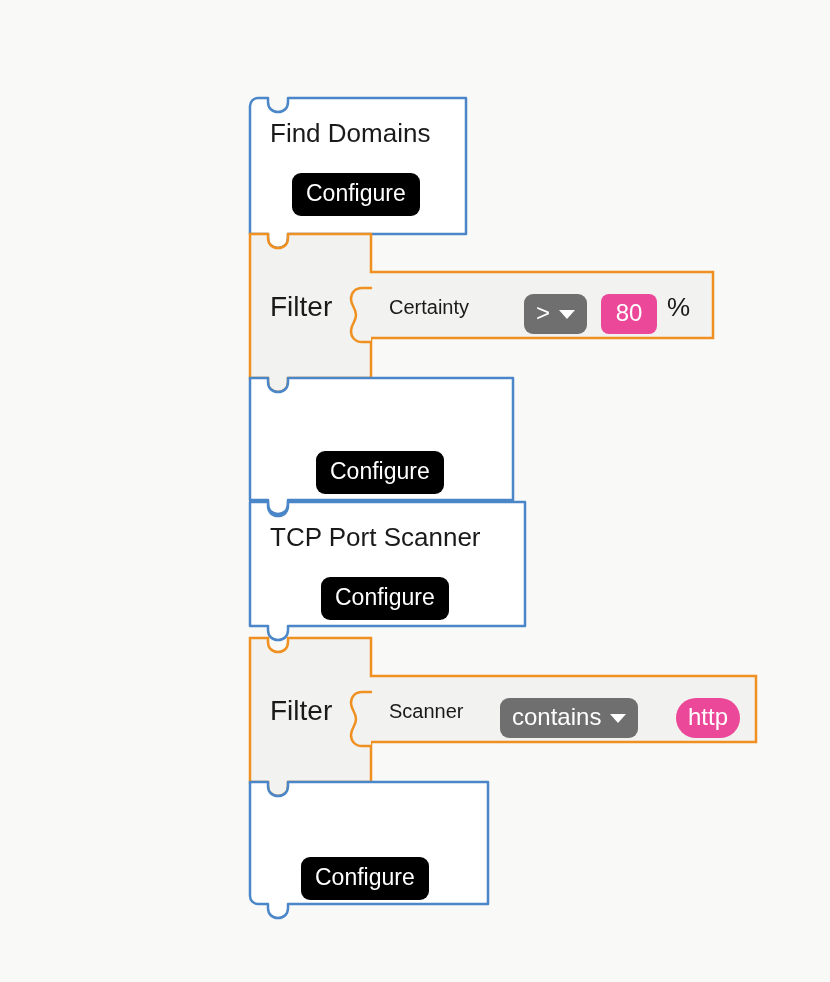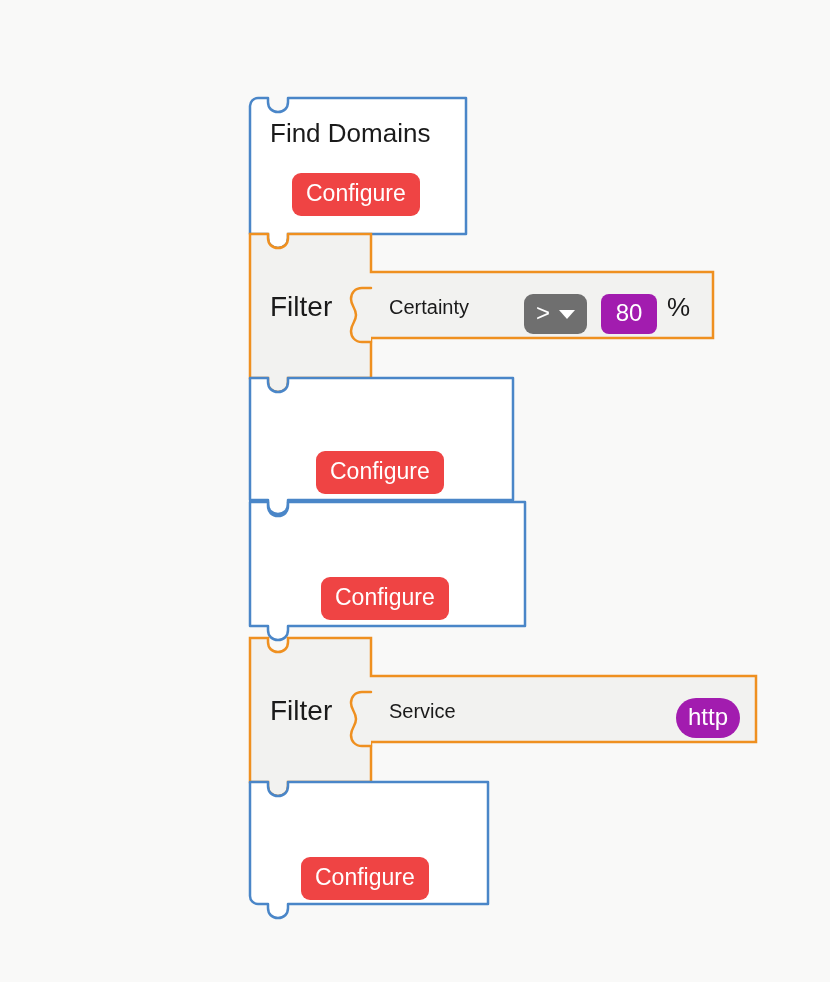--- a/index.html
+++ b/index.html
@@ -44,21 +44,21 @@
   .task-title {
     position: absolute;
     color: #1a1a1a;
     font-size: 26px;
     line-height: 30px;
     white-space: nowrap;
   }
 
   .configure-btn {
     position: absolute;
-    background: #ef4444;
+    background: #000000;
     color: #ffffff;
     font-size: 23px;
     line-height: 23px;
     border-radius: 9px;
     padding: 9px 14px 11px 14px;
     white-space: nowrap;
     pointer-events: auto;
     cursor: pointer;
     user-select: none;
   }
@@ -100,21 +100,21 @@
     border-left: 8px solid transparent;
     border-right: 8px solid transparent;
     border-top: 9px solid #ffffff;
     display: inline-block;
     flex: 0 0 auto;
     margin-top: 2px;
   }
 
   .value-chip {
     position: absolute;
-    background: #a21caf;
+    background: #ec4899;
     color: #ffffff;
     font-size: 24px;
     line-height: 24px;
     border-radius: 8px;
     padding: 7px 12px 9px 12px;
     white-space: nowrap;
     pointer-events: auto;
     cursor: text;
     user-select: none;
     text-align: center;
@@ -237,20 +237,21 @@
                L 281,130
                L 44,130
                l 0,4
                c 0,6 -4,10 -10,10
                c -6,0 -10,-4 -10,-10
                l 0,-4
                L 6,130
                Z" fill="#ffffff" stroke="#4a86c8" stroke-width="2.5" stroke-linejoin="round"></path>
     </svg>
     <div class="block-content">
+      <div class="task-title" style="left:26px; top:26px;">TCP Port Scanner</div>
       <div class="configure-btn" style="left:77px; top:81px;">Configure</div>
     </div>
   </div>
 
   <div class="block" style="left:228px; top:632px; width:525px; height:156px;">
     <svg width="525" height="156" viewBox="0 0 525 156" aria-hidden="true">
       <path d="M 6,6
                L 24,6
                l 0,4
                c 0,6 4,10 10,10
@@ -272,21 +273,25 @@
       <path d="M 127,60
                l -9,0
                c -7,0 -11,5 -11,11
                c 0,7 5,9 5,16
                c 0,7 -5,9 -5,16
                c 0,6 4,11 11,11
                l 9,0" fill="#f2f2f0" stroke="#ef9020" stroke-width="2.5" stroke-linecap="round" stroke-linejoin="round"></path>
     </svg>
     <div class="block-content">
       <div class="filter-label" style="left:26px; top:64px;">Filter</div>
-      <div class="cond-field-label" style="left:145px; top:64px;">Service</div>
+      <div class="cond-field-label" style="left:145px; top:64px;">Scanner</div>
+      <div class="dropdown" style="left:256px; top:66px;">
+        <span>contains</span>
+        <span class="caret"></span>
+      </div>
       <div class="value-chip" style="left:432px; top:66px;border-radius:20px;">http</div>
     </div>
   </div>
 
   <div class="block" style="left:228px; top:776px; width:260px; height:150px;">
     <svg width="260" height="150" viewBox="0 0 260 150" aria-hidden="true">
       <path d="M 6,6
                L 24,6
                l 0,4
                c 0,6 4,10 10,10

